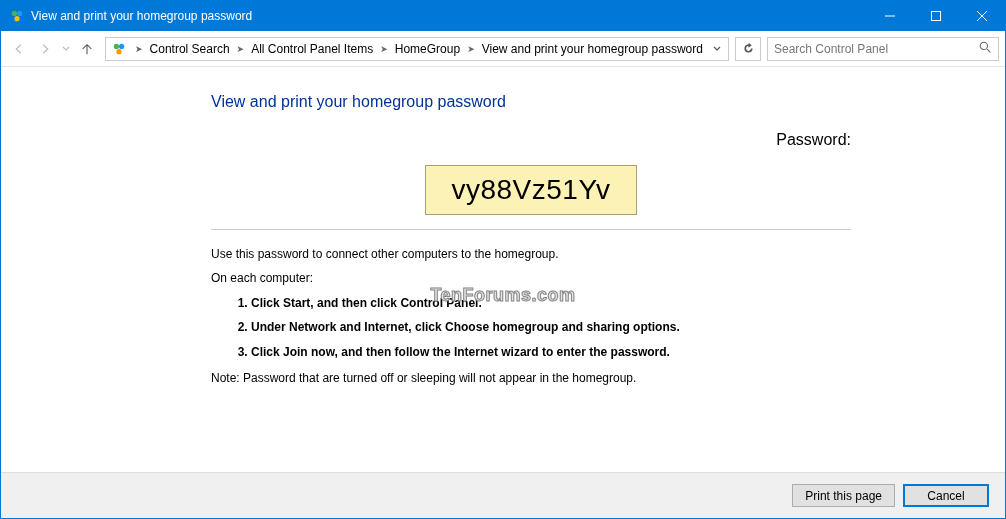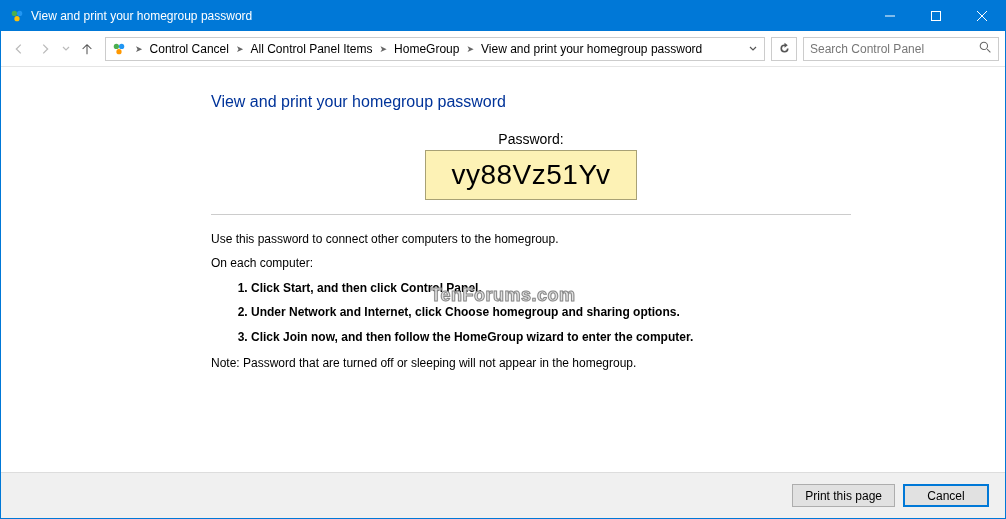--- a/index.html
+++ b/index.html
@@ -74,21 +74,21 @@
       margin-left: auto;
     }
     .nav-refresh {
       width: 26px; height: 24px;
       border: 1px solid #ccc;
       display:flex; align-items:center; justify-content:center;
       color:#555;
       margin-right: 4px;
     }
     .searchbox {
-      width: 196px; height: 24px;
+      width: 232px; height: 24px;
       border: 1px solid #ccc;
       display:flex; align-items:center;
       padding: 0 6px;
       color: #777;
     }
     .searchbox .stext { flex:1; font-size:12px; }
     .searchbox .sicon { color:#666; }
     
     .content {
       flex: 1;
@@ -98,21 +98,21 @@
     .inner {
       width: 640px;
       margin-left: 210px;
     }
     .heading {
       color: #003399;
       font-size: 16px;
       font-weight: 400;
       margin-bottom: 20px;
     }
-    .pwd-label { text-align:center; font-size:14px; margin-bottom: 3px; }
+    .pwd-label { text-align:right; font-size:16px; margin-bottom: 16px; }
     .pwd-box {
       width: 212px;
       margin: 0 auto 14px auto;
       background: #fdf2b5;
       border: 1px solid #a8a175;
       text-align: center;
       font-size: 28px;
       font-family: Verdana, sans-serif;
       padding: 8px 10px;
       letter-spacing: 0.5px;
@@ -217,21 +217,21 @@
   </div>
   <div class="breadcrumb-wrap">
     <span class="bc-icon">
       <svg width="16" height="14" viewBox="0 0 16 16">
           <circle cx="5" cy="5" r="3" fill="#4caf50"></circle>
           <circle cx="11" cy="5" r="3" fill="#2196f3"></circle>
           <circle cx="8" cy="11" r="3" fill="#ff9800"></circle>
         </svg>
     </span>
     <span class="bc-sep">➤</span>
-    <span class="bc-item">Control Cancel</span>
+    <span class="bc-item">Control Search</span>
     <span class="bc-sep">➤</span>
     <span class="bc-item">All Control Panel Items</span>
     <span class="bc-sep">➤</span>
     <span class="bc-item">HomeGroup</span>
     <span class="bc-sep">➤</span>
     <span class="bc-item">View and print your homegroup password</span>
     <span class="bc-dropdown">
       <svg width="8" height="8" viewBox="0 0 8 8">
           <path d="M1 2 L4 5 L7 2" fill="none" stroke="#555" stroke-width="1.2"></path>
         </svg>
@@ -259,21 +259,21 @@
       <h1 class="heading">View and print your homegroup password</h1>
       <div class="pwd-label">Password:</div>
       <div class="pwd-box">vy88Vz51Yv</div>
       <hr class="hr">
       <div class="body-text">
         <p>Use this password to connect other computers to the homegroup.</p>
         <p>On each computer:</p>
         <ol>
           <li>Click Start, and then click Control Panel.</li>
           <li>Under Network and Internet, click Choose homegroup and sharing options.</li>
-          <li>Click Join now, and then follow the HomeGroup wizard to enter the computer.</li>
+          <li>Click Join now, and then follow the Internet wizard to enter the password.</li>
         </ol>
         <p>Note: Password that are turned off or sleeping will not appear in the homegroup.</p>
       </div>
     </div>
   </div>
   <div class="watermark">TenForums.com</div>
   <div class="footer">
     <button class="btn">Print this page</button>
     <button class="btn default">Cancel</button>
   </div>

